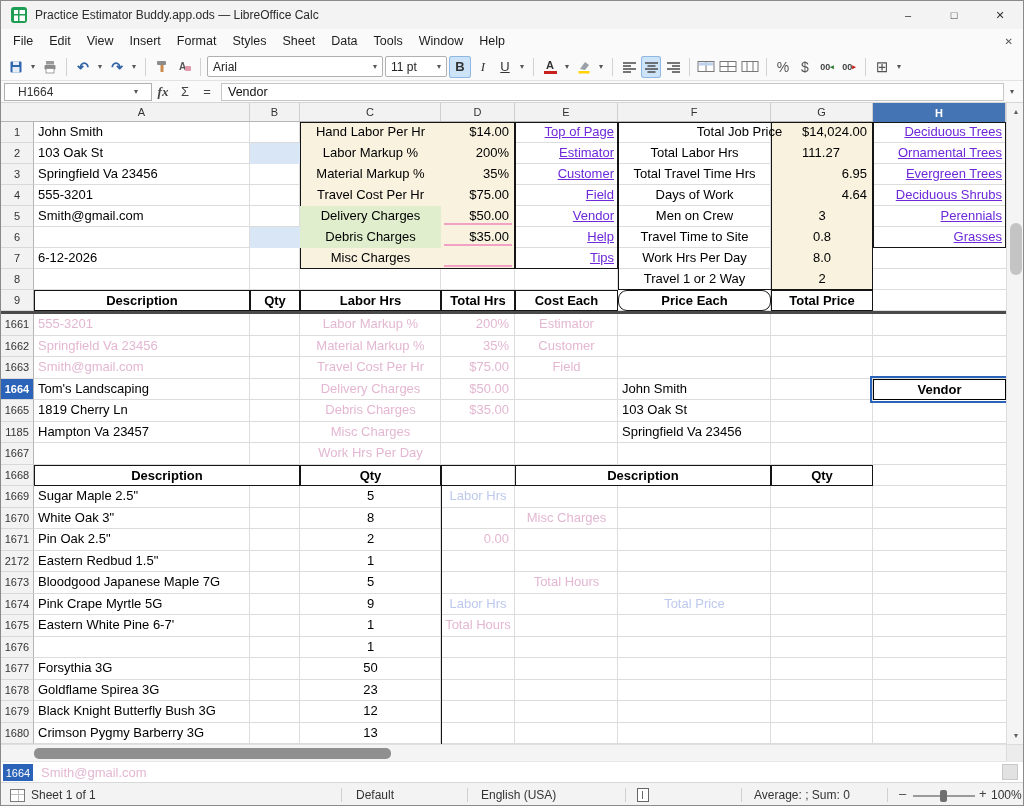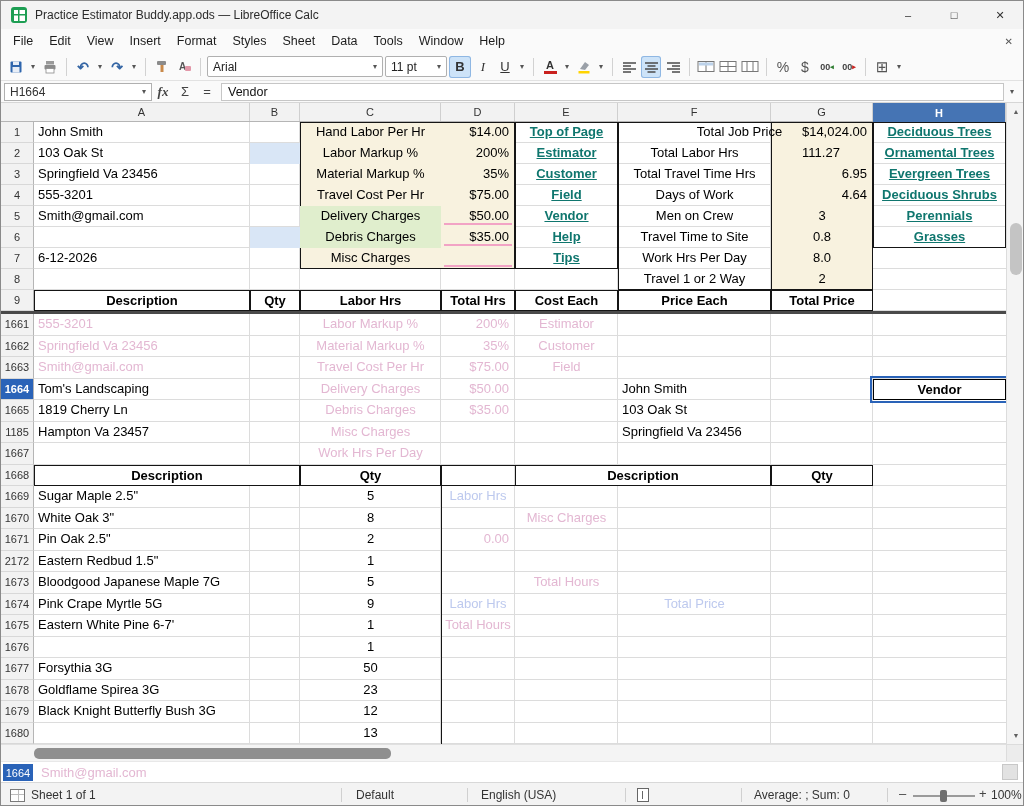--- a/index.html
+++ b/index.html
@@ -36,21 +36,21 @@
   .acolor{display:flex;flex-direction:column;align-items:center;justify-content:center}
   .acolor .a{font-weight:bold;font-size:11px;line-height:10px}
   .acolor .bar{width:13px;height:3px;background:#c9211e;margin-top:1px}
   .dec{font-size:9px;font-weight:bold;color:#444;letter-spacing:0}
   .dec small{font-size:7px;color:#2e7d32}
   .dec small.r{color:#c9211e}
   .glyph{font-size:14px;color:#3465a4;font-weight:bold}
   .glyph.gray{color:#555;font-weight:normal}
 
   .formulabar{position:absolute;top:80px;left:0;right:0;height:22px;background:#fafafa;border-bottom:1px solid #d6d6d6;display:flex;align-items:center;padding:0 3px;font-size:12px;color:#333}
-  .namebox{width:148px;height:18px;background:#fff;border:1px solid #b0b0b0;display:flex;align-items:center;padding:0 5px;flex:none}
+  .namebox{width:148px;height:18px;background:#fff;border:1px solid #b0b0b0;display:flex;align-items:center;padding:0 13px;flex:none}
   .namebox .dd{margin-left:auto;font-size:8px;color:#555}
   .fb-ico{width:22px;display:flex;align-items:center;justify-content:center;font-size:13px;color:#444;flex:none}
   .fb-ico.fx{font-family:"Liberation Serif",serif;font-style:italic;font-weight:bold}
   .fb-input{flex:1;height:18px;background:#fff;border:1px solid #c6c6c6;margin-left:3px;display:flex;align-items:center;padding:0 6px;font-size:12.5px;color:#111}
   .fb-exp{width:16px;font-size:8px;color:#555;display:flex;justify-content:center;flex:none}
 
   
   .sheetarea{position:absolute;top:102px;left:0;right:0;bottom:0;background:#fff}
   .corner{position:absolute;left:0;top:0;width:33px;height:19px;background:#f2f2f2;border-right:1px solid #c9c9c9;border-bottom:1px solid #b5b5b5}
   .colhdrs{position:absolute;left:33px;top:0;width:972px;height:19px;background:#f2f2f2;border-bottom:1px solid #b5b5b5}
@@ -66,21 +66,21 @@
   .rowhdr.sel{background:#2a63b8;color:#fff;font-weight:bold}
 
   .grid-v{position:absolute;top:0;width:1px;background:#dcdcdc;z-index:0}
   .grid-h{position:absolute;left:33px;width:972px;height:1px;background:#dcdcdc;z-index:0}
   .fill{position:absolute;z-index:1}
   .box{position:absolute;z-index:2;border:1.5px solid #151515;pointer-events:none}
   .vline{position:absolute;z-index:2;width:0;border-left:1.5px solid #151515;pointer-events:none}
 
   .cell{position:absolute;z-index:3;font-size:13px;color:#000;padding:0 4px;white-space:nowrap;overflow:hidden}
   .al{text-align:left}.ac{text-align:center}.ar{text-align:right;padding-right:6px}
-  .link{color:#0f766e;text-decoration:underline;font-weight:bold;text-align:center}
+  .link{color:#6d28d9;text-decoration:underline;font-weight:normal;text-align:right}
   .gp{color:#e3b7d2}
   .gb{color:#bdc9ee}
   .green{background:#e0eecd}
   .bluebox{background:#d9e6f6}
   .pink::after{content:"";position:absolute;left:3px;right:3px;bottom:2px;height:2px;background:#f2a3c5}
   .hd{border:1px solid #151515;background:#fff;font-weight:bold;text-align:center;z-index:3}
   .selcell{border:1.5px solid #000;background:#fff;font-weight:bold;text-align:center;z-index:4}
   #sel-outline{position:absolute;z-index:5;border:2px solid #2a63b8;pointer-events:none}
 
   
@@ -376,21 +376,21 @@
       <div class="cell link" style="left: 514px; top: 126px; width: 103px; height: 21px; line-height: 20px;">Tips</div>
       <div class="cell ac" style="left: 617px; top: 126px; width: 153px; height: 21px; line-height: 20px;">Work Hrs Per Day</div>
       <div class="cell ac" style="left: 770px; top: 126px; width: 102px; height: 21px; line-height: 20px;">8.0</div>
       <div class="cell ac" style="left: 617px; top: 147px; width: 153px; height: 21px; line-height: 20px;">Travel 1 or 2 Way</div>
       <div class="cell ac" style="left: 770px; top: 147px; width: 102px; height: 21px; line-height: 20px;">2</div>
       <div class="cell hd" style="left: 33px; top: 168px; width: 216px; height: 21px; line-height: 20px;">Description</div>
       <div class="cell hd" style="left: 249px; top: 168px; width: 50px; height: 21px; line-height: 20px;">Qty</div>
       <div class="cell hd" style="left: 299px; top: 168px; width: 141px; height: 21px; line-height: 20px;">Labor Hrs</div>
       <div class="cell hd" style="left: 440px; top: 168px; width: 74px; height: 21px; line-height: 20px;">Total Hrs</div>
       <div class="cell hd" style="left: 514px; top: 168px; width: 103px; height: 21px; line-height: 20px;">Cost Each</div>
-      <div class="cell hd" style="left: 617px; top: 168px; width: 153px; height: 21px; line-height: 20px;">Price Each</div>
+      <div class="cell hd" style="left: 617px; top: 168px; width: 153px; height: 21px; line-height: 20px; border-radius: 9px;">Price Each</div>
       <div class="cell hd" style="left: 770px; top: 168px; width: 102px; height: 21px; line-height: 20px;">Total Price</div>
     </div>
 
   <div class="splitline"></div>
 
   <div class="pane" id="bottom-pane">
     <div class="box" style="left:33px;top:150.5px;width:839px;height:21.5px"></div>
     <div class="vline" style="left:440px;top:150.5px;height:279.5px"></div>
     <div id="sel-outline" style="left:869px;top:61.5px;width:139px;height:27.5px"></div>
   <div class="grid-v" style="left: 248px; height: 430px;"></div>
@@ -490,20 +490,21 @@
       <div class="cell al" style="left: 33px; top: 301px; width: 216px; height: 21.5px; line-height: 20.5px;">Eastern White Pine 6-7'</div>
       <div class="cell ac" style="left: 299px; top: 301px; width: 141px; height: 21.5px; line-height: 20.5px;">1</div>
       <div class="cell ac gp" style="left: 440px; top: 301px; width: 74px; height: 21.5px; line-height: 20.5px;">Total Hours</div>
       <div class="cell ac" style="left: 299px; top: 322.5px; width: 141px; height: 21.5px; line-height: 20.5px;">1</div>
       <div class="cell al" style="left: 33px; top: 344px; width: 216px; height: 21.5px; line-height: 20.5px;">Forsythia 3G</div>
       <div class="cell ac" style="left: 299px; top: 344px; width: 141px; height: 21.5px; line-height: 20.5px;">50</div>
       <div class="cell al" style="left: 33px; top: 365.5px; width: 216px; height: 21.5px; line-height: 20.5px;">Goldflame Spirea 3G</div>
       <div class="cell ac" style="left: 299px; top: 365.5px; width: 141px; height: 21.5px; line-height: 20.5px;">23</div>
       <div class="cell al" style="left: 33px; top: 387px; width: 216px; height: 21.5px; line-height: 20.5px;">Black Knight Butterfly Bush 3G</div>
       <div class="cell ac" style="left: 299px; top: 387px; width: 141px; height: 21.5px; line-height: 20.5px;">12</div>
+      <div class="cell al" style="left: 33px; top: 408.5px; width: 216px; height: 21.5px; line-height: 20.5px;">Crimson Pygmy Barberry 3G</div>
       <div class="cell ac" style="left: 299px; top: 408.5px; width: 141px; height: 21.5px; line-height: 20.5px;">13</div>
     </div>
 
   <div class="vscroll">
     <div class="varrow" style="top:0">▲</div>
     <div class="vthumb"></div>
     <div class="varrow" style="top:624px">▼</div>
   </div>
   <div class="hscroll">
     <div class="hthumb"></div>

